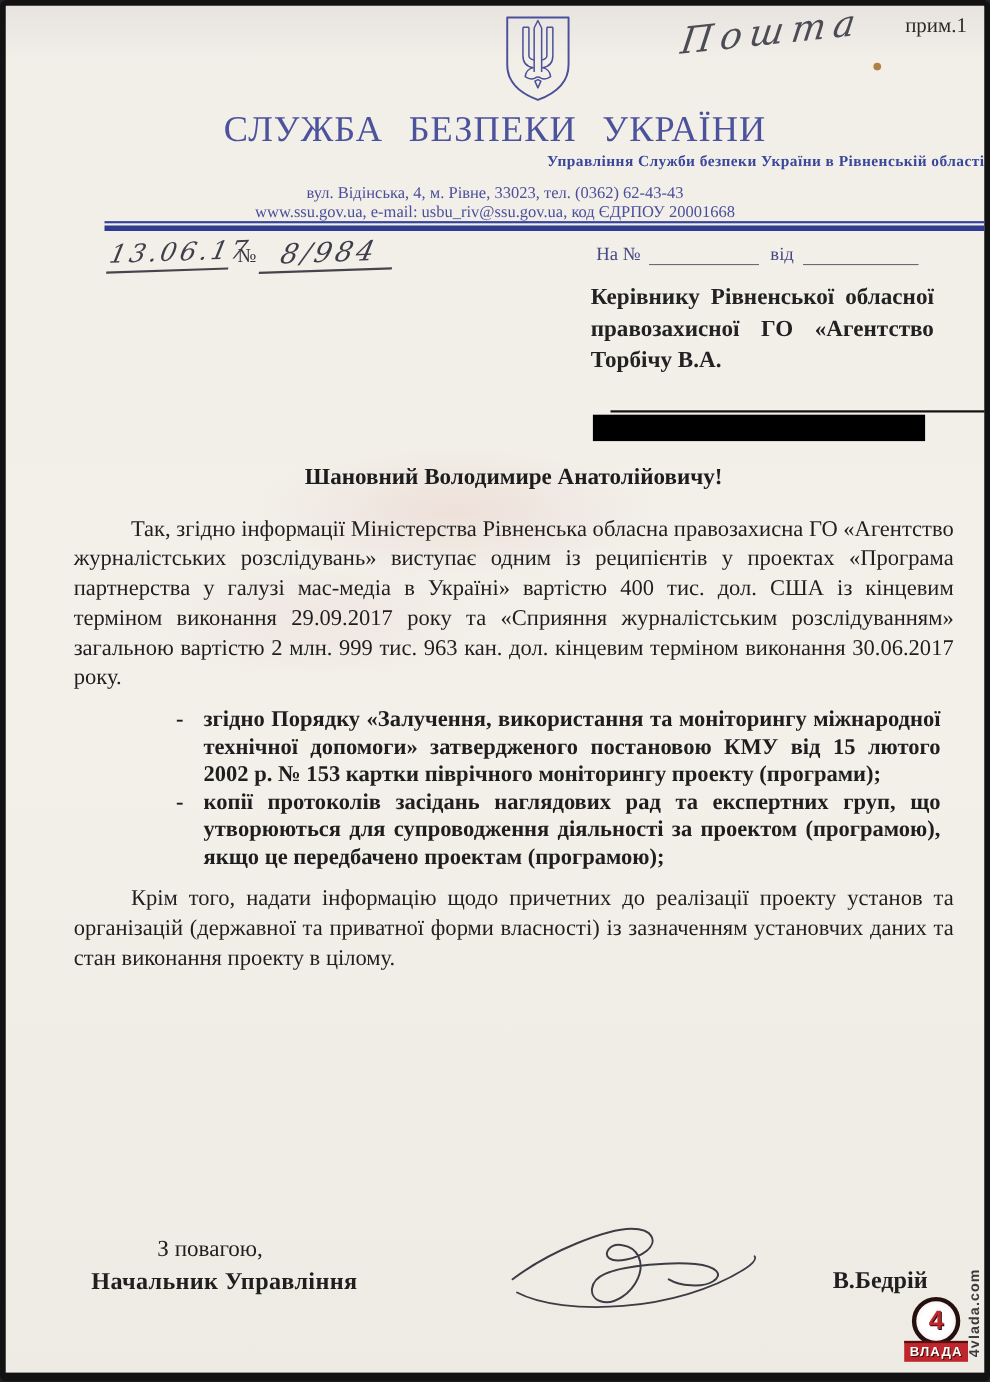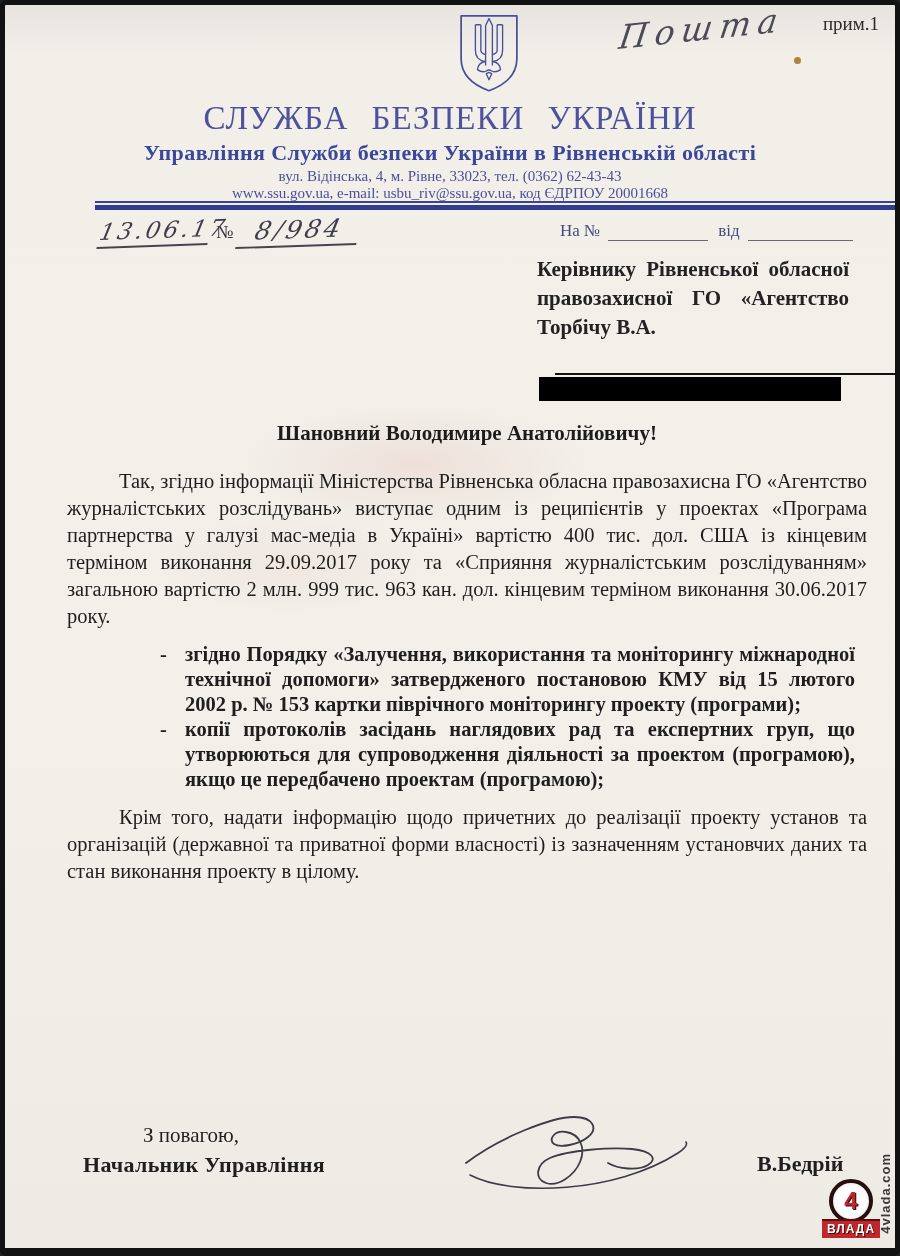--- a/index.html
+++ b/index.html
@@ -26,40 +26,40 @@
     letter-spacing:7px;transform:rotate(-6deg) skewX(-14deg);
     font-family:"DejaVu Serif",serif;
   }
   .speck{position:absolute;left:789px;top:52px;width:7px;height:7px;border-radius:50%;background:#b08045;}
   .emblem{position:absolute;left:450px;top:6px;}
   .org-name{
     position:absolute;top:95px;left:0;width:100%;text-align:center;
     font-size:33px;color:#4d529c;letter-spacing:1px;word-spacing:14px;
   }
   .department{
-    position:absolute;top:135px;left:0;width:100%;text-align:center;
-    font-size:22px;font-weight:bold;color:#3b479a;letter-spacing:.4px;
+    position:absolute;top:135px;left:0;width:100%;text-align:right;
+    font-size:14px;font-weight:bold;color:#3b479a;letter-spacing:.4px;
   }
   .addr1{position:absolute;top:163px;left:0;width:100%;text-align:center;font-size:15px;color:#4a4f9b;}
   .addr2{position:absolute;top:180px;left:0;width:100%;text-align:center;font-size:15px;color:#4a4f9b;}
   .rule{position:absolute;top:196px;left:90px;right:0;}
   .rule-thin{height:2px;background:#38449a;margin-bottom:2px;}
   .rule-thick{height:5px;background:#2f3c92;}
   
   .ref-left{position:absolute;top:210px;left:95px;display:flex;align-items:flex-end;}
   .hand{
     font-style:italic;color:#3f3f4c;font-family:"DejaVu Serif",serif;
     transform:skewX(-14deg) rotate(-2deg);letter-spacing:3px;
   }
   .ref-date{display:inline-block;width:110px;border-bottom:2px solid #44444c;
     font-size:23px;padding-bottom:2px;text-align:center;}
   .ref-no-label{font-size:18px;color:#34343c;margin:0 6px 4px 6px;}
   .ref-number{display:inline-block;width:120px;border-bottom:2px solid #44444c;
     font-size:25px;padding-bottom:1px;text-align:center;}
-  .ref-right{position:absolute;top:216px;left:555px;display:flex;align-items:flex-end;font-size:17px;color:#474a80;}
+  .ref-right{position:absolute;top:216px;left:537px;display:flex;align-items:flex-end;font-size:17px;color:#474a80;}
   .blank-line{display:inline-block;border-bottom:1.5px solid #6a6a72;height:16px;}
   .blank-a{width:100px;margin:0 10px 0 8px;}
   .blank-b{width:105px;margin-left:8px;}
   
   .recipient{position:absolute;top:250px;left:532px;width:312px;
     font-size:21px;font-weight:bold;line-height:29px;color:#222;}
   .recipient .j{text-align:justify;text-align-last:justify;}
   .red-line{position:absolute;top:118px;left:18px;width:345px;height:2px;background:#111;}
   .red-bar{position:absolute;top:122px;left:2px;width:302px;height:24px;background:#000;}
   

